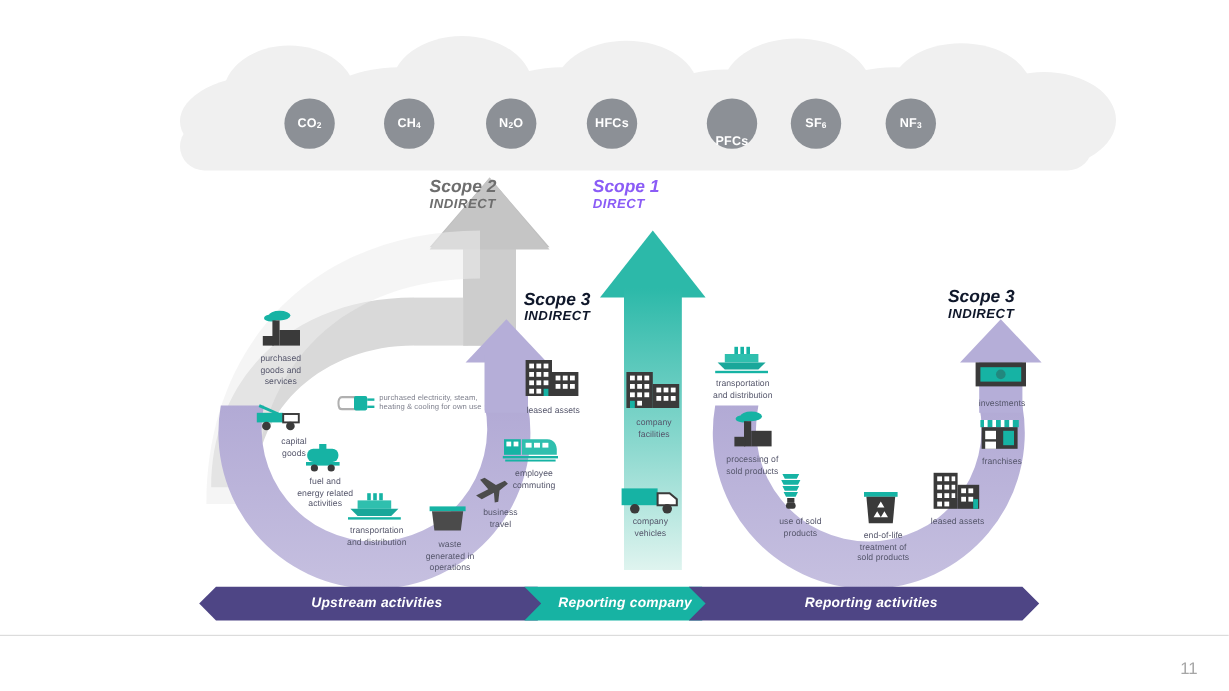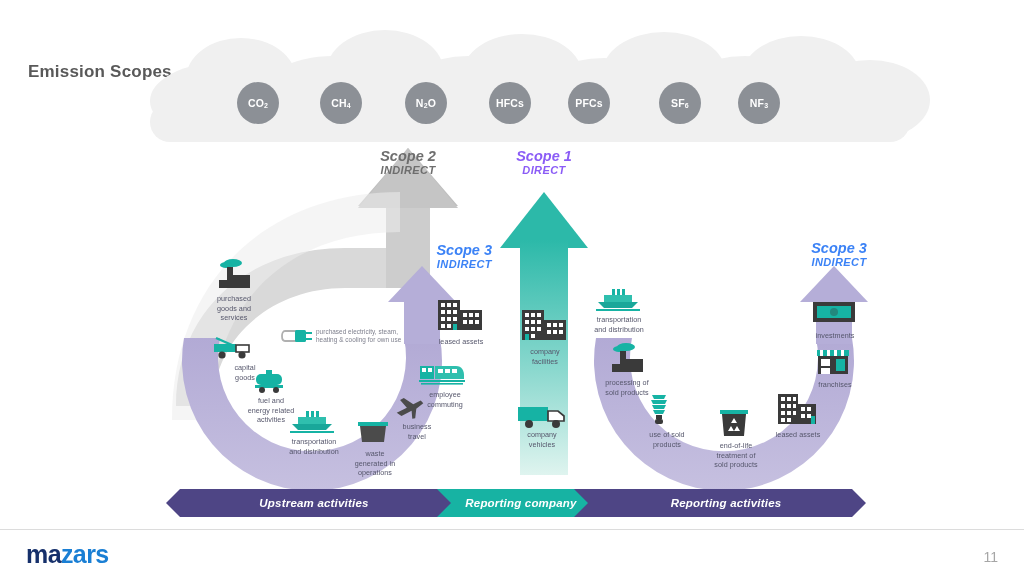--- a/index.html
+++ b/index.html
@@ -27,26 +27,26 @@
   
   .gas{
     position:absolute;width:42px;height:42px;border-radius:50%;
     background:#8c9096;color:#fff;
     display:flex;align-items:center;justify-content:center;
     font-size:10.5px;font-weight:bold;letter-spacing:.2px;
   }
   .gas sub{font-size:7px;vertical-align:-1px;}
 
   
-  .scopelab{position:absolute;text-align:center;line-height:1.12;}
+  .scopelab{position:absolute;text-align:left;line-height:1.12;}
   .scopelab .s1{font-size:14.5px;font-style:italic;font-weight:bold;}
   .scopelab .s2{font-size:11px;font-weight:bold;letter-spacing:.4px;font-style:italic;}
   .sc-grey .s1,.sc-grey .s2{color:#6e6e6e;}
   .sc-teal .s1,.sc-teal .s2{color:#8b5cf6;}
-  .sc-pur .s1,.sc-pur .s2{color:#3b82f6;}
+  .sc-pur .s1,.sc-pur .s2{color:#0f172a;}
 
   
   svg.art{position:absolute;left:0;top:0;width:1024px;height:576px;overflow:visible;}
 
   
   .lab{
     position:absolute;text-align:center;color:#55566b;
     font-size:7.2px;line-height:1.32;letter-spacing:.05px;
   }
   .lab.grey{color:#7d7f8c;}
@@ -70,21 +70,20 @@
   }
   #logo .a{color:#16306b;}
   #logo .b{color:#1a7fd4;}
   #pageno{position:absolute;right:26px;top:549px;font-size:14px;color:#a6a6a6;}
 </style>
 </head>
 <body>
 
 <div class="slide">
 
-  <div id="subtitle">Emission Scopes</div>
 
   <div class="cloudlayer">
     <div class="cloud" style="left:0px;  top:36px; width:150px;height:78px;"></div>
     <div class="cloud" style="left:36px; top:12px; width:110px;height:82px;"></div>
     <div class="cloud" style="left:108px;top:30px; width:150px;height:84px;"></div>
     <div class="cloud" style="left:176px;top:4px;  width:118px;height:86px;"></div>
     <div class="cloud" style="left:248px;top:30px; width:140px;height:84px;"></div>
     <div class="cloud" style="left:312px;top:8px;  width:120px;height:82px;"></div>
     <div class="cloud" style="left:384px;top:32px; width:140px;height:82px;"></div>
     <div class="cloud" style="left:452px;top:6px;  width:124px;height:84px;"></div>
@@ -99,21 +98,21 @@
   </div>
   <div class="gas" style="left:320px;top:82px;">
     <span><span>CH</span><sub>4</sub></span>
   </div>
   <div class="gas" style="left:405px;top:82px;">
     <span><span>N</span><sub>2</sub><span>O</span></span>
   </div>
   <div class="gas" style="left:489px;top:82px;">
     <span>HFCs</span>
   </div>
-  <div class="gas" style="left:568px;top:82px;">
+  <div class="gas" style="left:589px;top:82px;align-items:flex-end;">
     <span>PFCs</span>
   </div>
   <div class="gas" style="left:659px;top:82px;">
     <span><span>SF</span><sub>6</sub></span>
   </div>
   <div class="gas" style="left:738px;top:82px;">
     <span><span>NF</span><sub>3</sub></span>
   </div>
 
   <svg class="art" viewBox="0 0 1024 576">
@@ -469,18 +468,15 @@
   <svg class="banner" style="left:0;top:0;width:1024px;height:576px;" viewBox="0 0 1024 576">
     <path d="M180 489 L448 489 L462 503 L448 517 L180 517 L166 503 Z" fill="#4e4585"></path>
     <path d="M437 489 L585 489 L599 503 L585 517 L437 517 L451 503 Z" fill="#17b3a3"></path>
     <path d="M574 489 L852 489 L866 503 L852 517 L574 517 L588 503 Z" fill="#4e4585"></path>
   </svg>
   <div class="bl" style="left:180px;top:489px;width:268px;">Upstream activities</div>
   <div class="bl" style="left:451px;top:489px;width:140px;">Reporting company</div>
   <div class="bl" style="left:590px;top:489px;width:272px;">Reporting activities</div>
 
   <div class="rule"></div>
-  <div id="logo">
-    <span class="a">ma</span><span class="b">zars</span>
-  </div>
   <div id="pageno">11</div>
 
 </div>
 
 </body></html>

